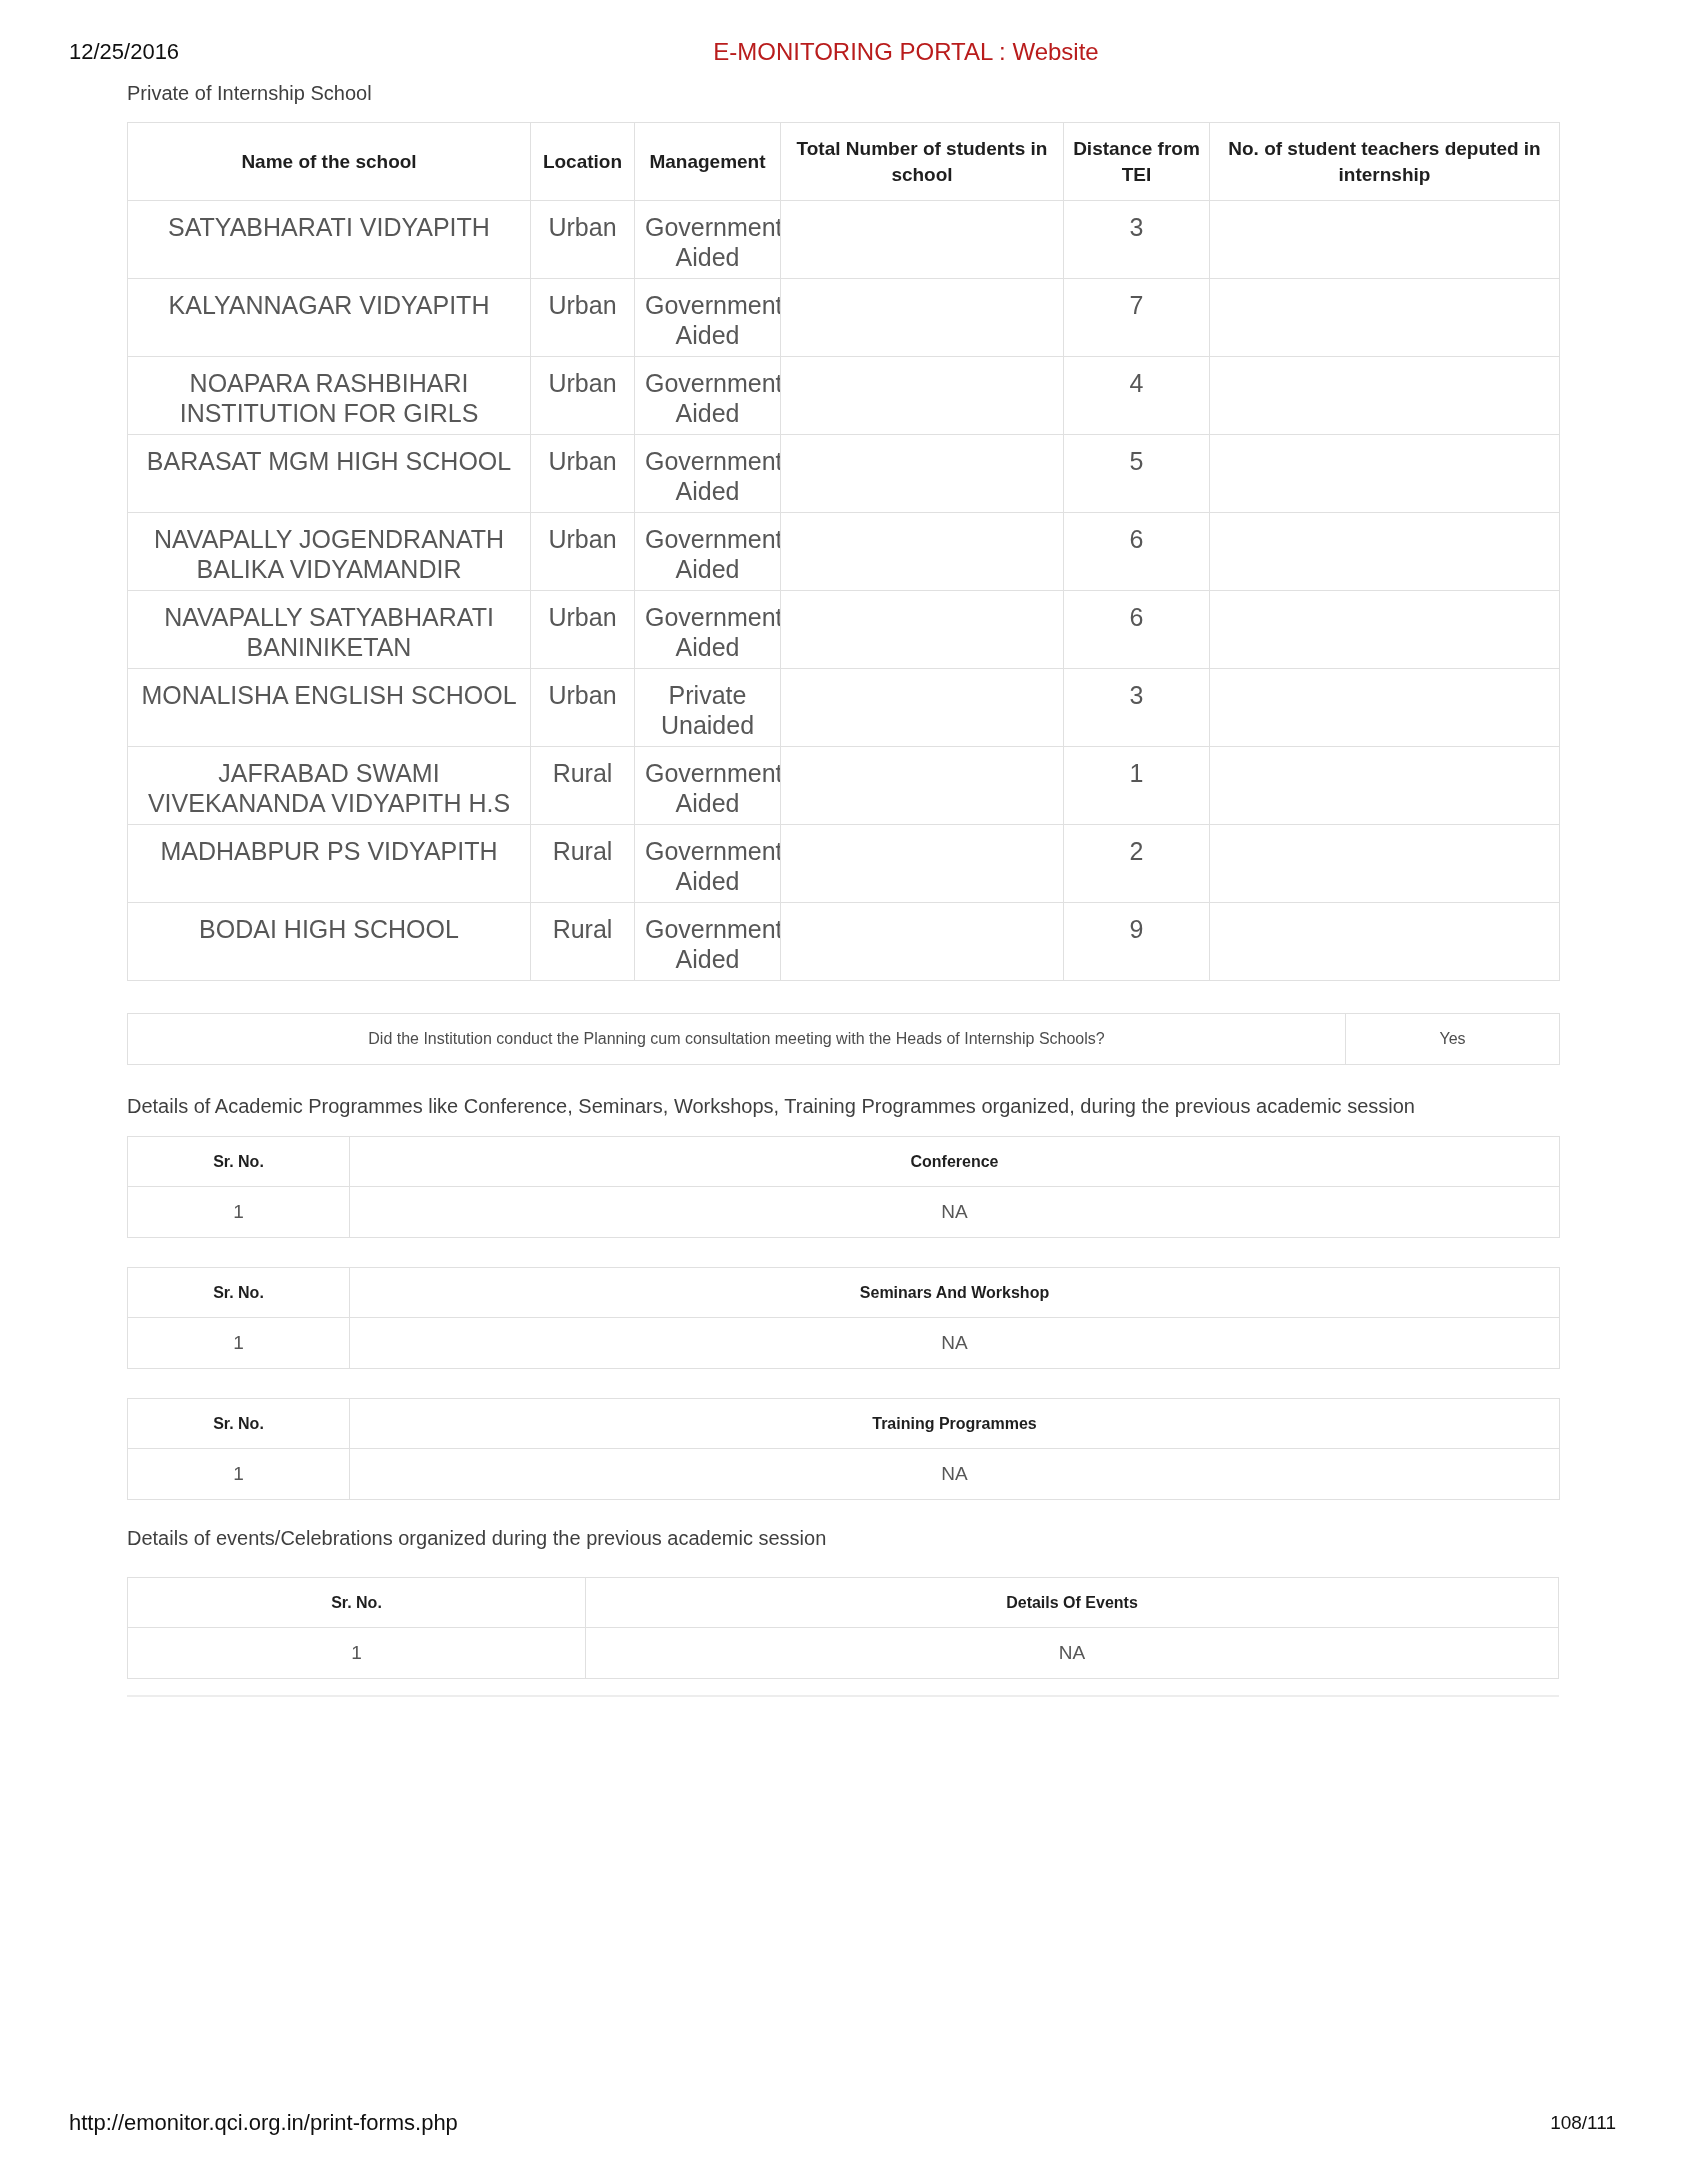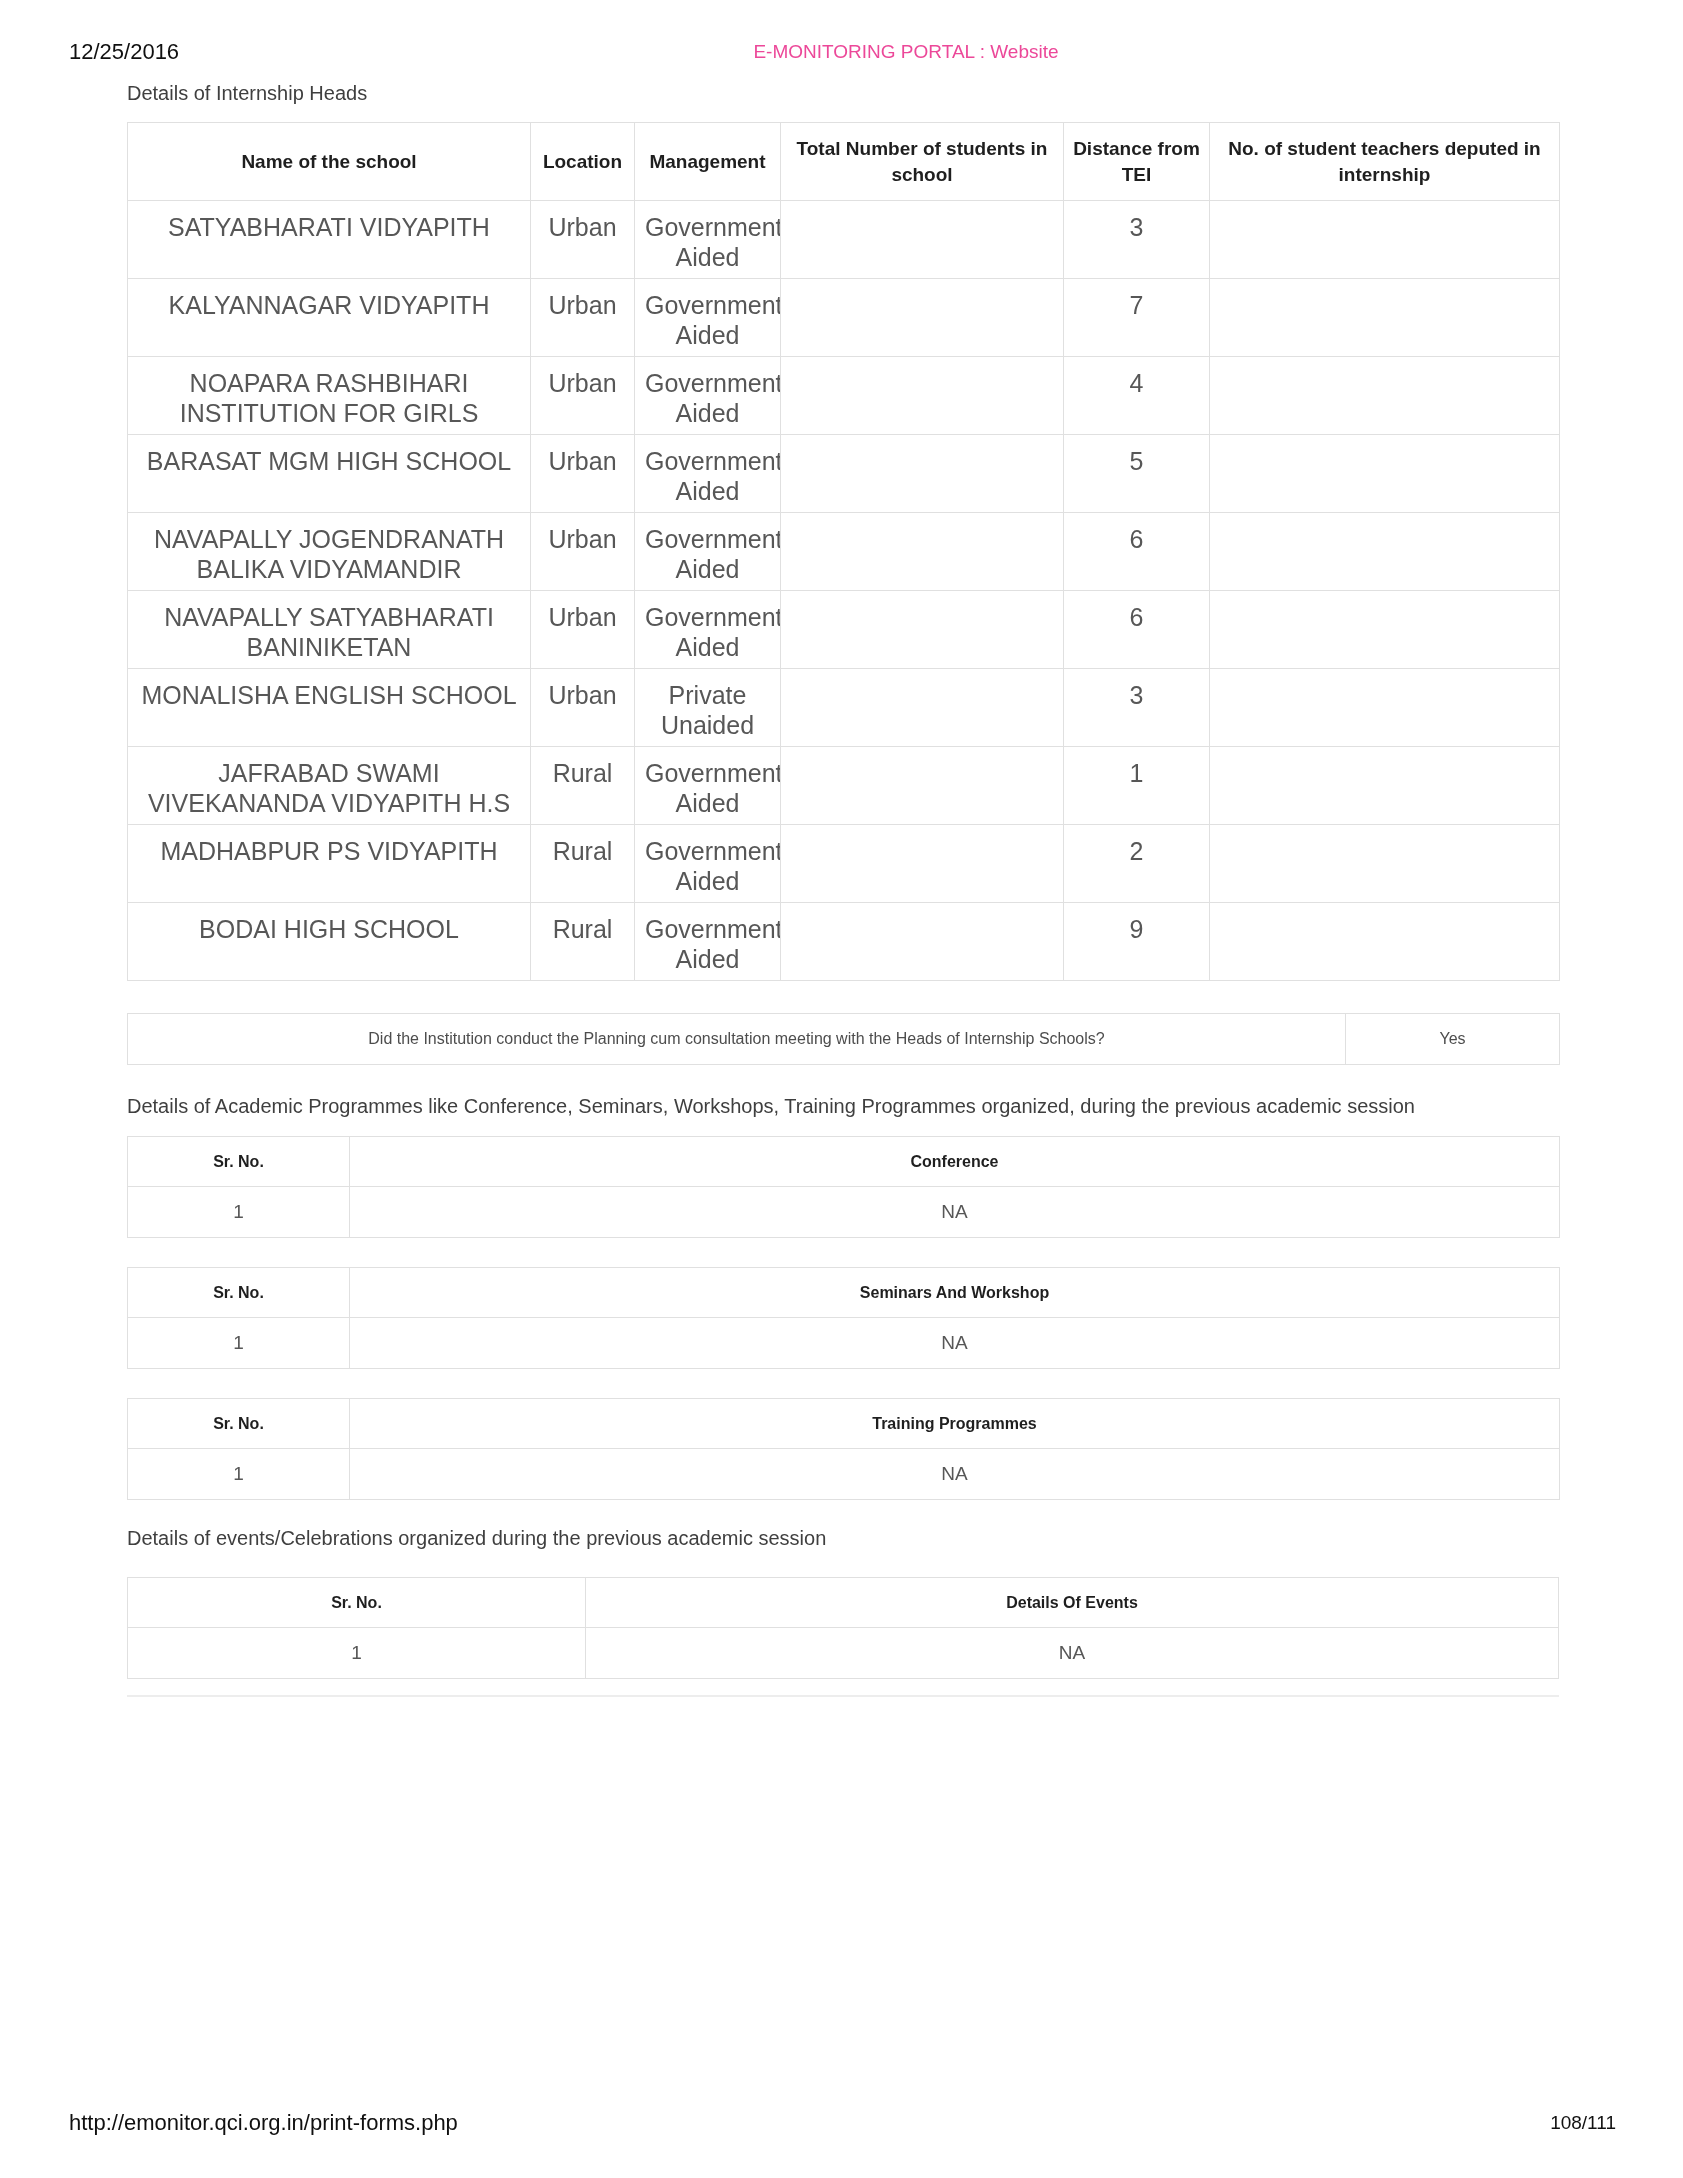--- a/index.html
+++ b/index.html
@@ -11,21 +11,21 @@
     font-family:"Liberation Sans", sans-serif;
     color:#111111;
     overflow:hidden;
   }
   .date{
     position:absolute;left:69px;top:38px;
     font-size:22px;line-height:28px;color:#101010;
   }
   .title{
     position:absolute;left:129px;top:38px;width:1554px;
-    text-align:center;font-size:19px;line-height:28px;color:#ec4899;
+    text-align:center;font-size:24px;line-height:28px;color:#b91c1c;
   }
   .h{
     position:absolute;left:127px;
     font-size:20px;line-height:26px;color:#3f3f3f;
   }
   table.tbl{
     position:absolute;left:127px;width:1432px;
     border-collapse:collapse;table-layout:fixed;
     background:#ffffff;
   }
@@ -76,21 +76,21 @@
   }
 </style>
 </head>
 <body>
 
 <div class="page">
 
   <div class="date">12/25/2016</div>
   <div class="title">E-MONITORING PORTAL : Website</div>
 
-  <div class="h" style="top:80px;">Details of Internship Heads</div>
+  <div class="h" style="top:80px;">Private of Internship School</div>
 
   <table class="tbl main" style="top:122px;">
     <colgroup>
       <col style="width:403px;">
       <col style="width:104px;">
       <col style="width:146px;">
       <col style="width:283px;">
       <col style="width:146px;">
       <col style="width:350px;">
     </colgroup>

